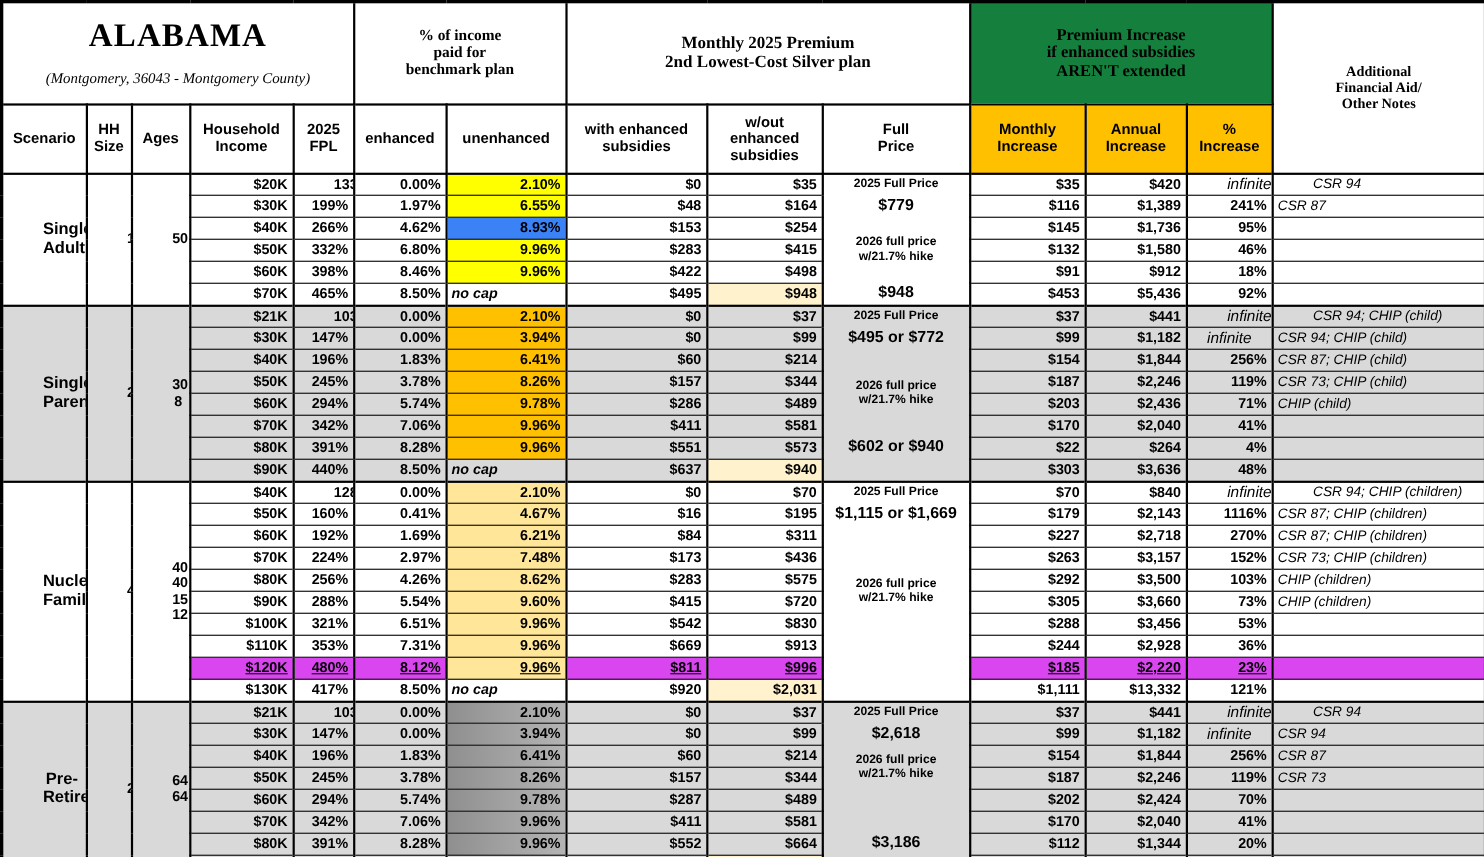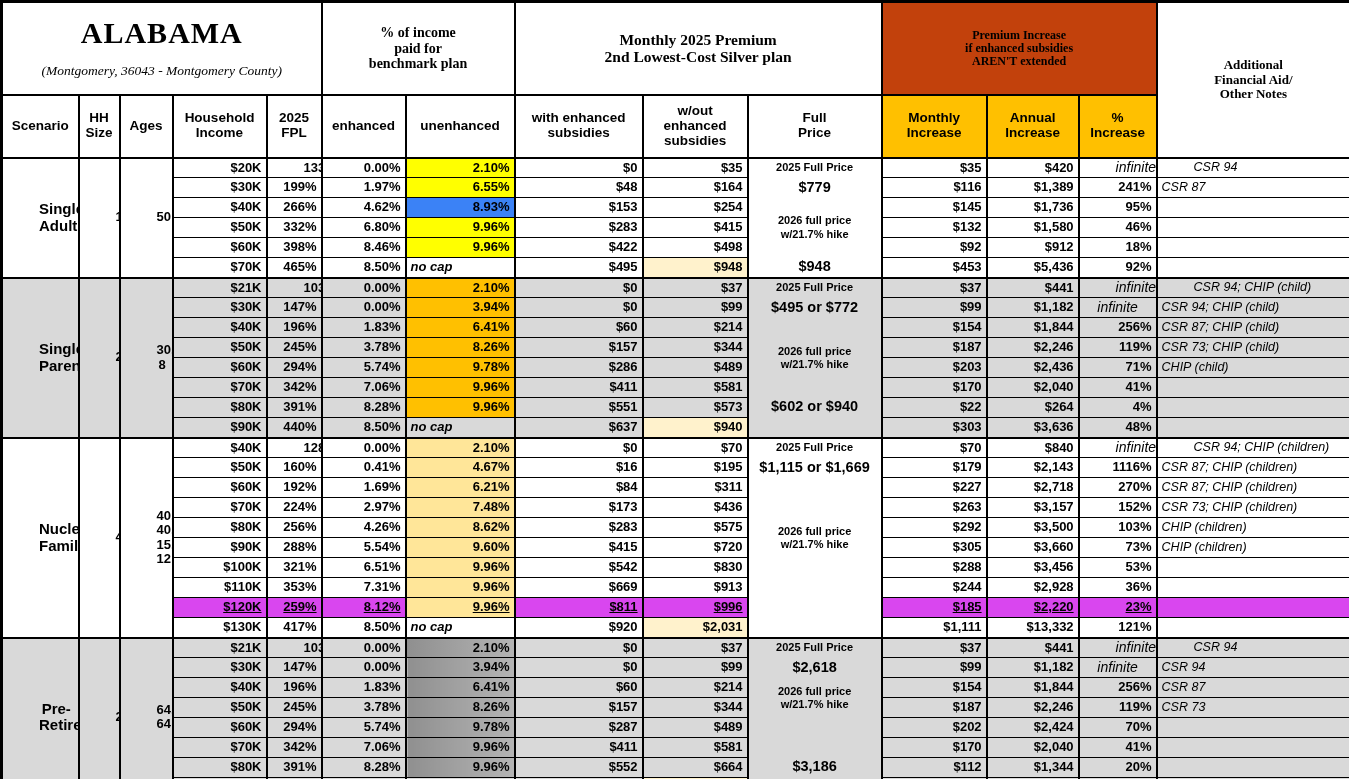--- a/index.html
+++ b/index.html
@@ -12,21 +12,21 @@
   thead th{border-width:2px;white-space:pre-line;text-align:center;}
   tr.hdr1{height:66px;font-family:Liberation Serif, serif;}
   tr.hdr2{height:63px;}
   tbody tr{height:20px;}
   tr.section-start td, tr.section-start th{border-top-width:2px;padding-left:36px;}
   .title-cell{vertical-align:middle;}
   .main-title{font-size:30px;font-weight:bold;letter-spacing:1px;line-height:1.05;}
   .sub-title{font-size:13.5px;font-weight:normal;font-style:italic;line-height:1.2;}
   .grp{font-size:14px;}
   .grp-premium{font-size:15.5px;}
-  .grp-orange{background:#c2410c;font-size:12px;}
+  .grp-orange{background:#15803d;font-size:15px;}
   .col-orange{background:#FFC000;}
   .hdr2 th{font-size:13.5px;}
   .num{text-align:right;}
   .ctr{text-align:center;}
   .wrap{white-space:normal;text-align:center;}
   .scenario-cell{font-size:15px;white-space:normal;text-align:center;}
   .nocap{text-align:left;font-style:italic;}
   .infinite{text-align:center;font-style:italic;font-weight:normal;font-size:14px;}
   .notes{text-align:left;font-style:italic;font-weight:normal;font-size:12.5px;}
   .fp-cell{position:relative;padding:0;}
@@ -159,21 +159,21 @@
           <td class="num">46%</td>
           <td class="notes"></td>
         </tr>
         <tr style="background: rgb(255, 255, 255);">
           <td class="num">$60K</td>
           <td class="num">398%</td>
           <td class="num">8.46%</td>
           <td class="num" style="background: rgb(255, 255, 0);">9.96%</td>
           <td class="num">$422</td>
           <td class="num">$498</td>
-          <td class="num">$92</td>
+          <td class="num">$91</td>
           <td class="num">$912</td>
           <td class="num">18%</td>
           <td class="notes"></td>
         </tr>
         <tr style="background: rgb(255, 255, 255);">
           <td class="num">$70K</td>
           <td class="num">465%</td>
           <td class="num">8.50%</td>
           <td class="nocap">no cap</td>
           <td class="num">$495</td>
@@ -390,21 +390,21 @@
           <td class="num" style="background: rgb(255, 230, 153);">9.96%</td>
           <td class="num">$669</td>
           <td class="num">$913</td>
           <td class="num">$244</td>
           <td class="num">$2,928</td>
           <td class="num">36%</td>
           <td class="notes"></td>
         </tr>
         <tr style="background: #d946ef; text-decoration: underline;">
           <td class="num">$120K</td>
-          <td class="num">259%</td>
+          <td class="num">480%</td>
           <td class="num">8.12%</td>
           <td class="num" style="background: rgb(255, 230, 153);">9.96%</td>
           <td class="num">$811</td>
           <td class="num">$996</td>
           <td class="num">$185</td>
           <td class="num">$2,220</td>
           <td class="num">23%</td>
           <td class="notes"></td>
         </tr>
         <tr style="background: rgb(255, 255, 255);">

